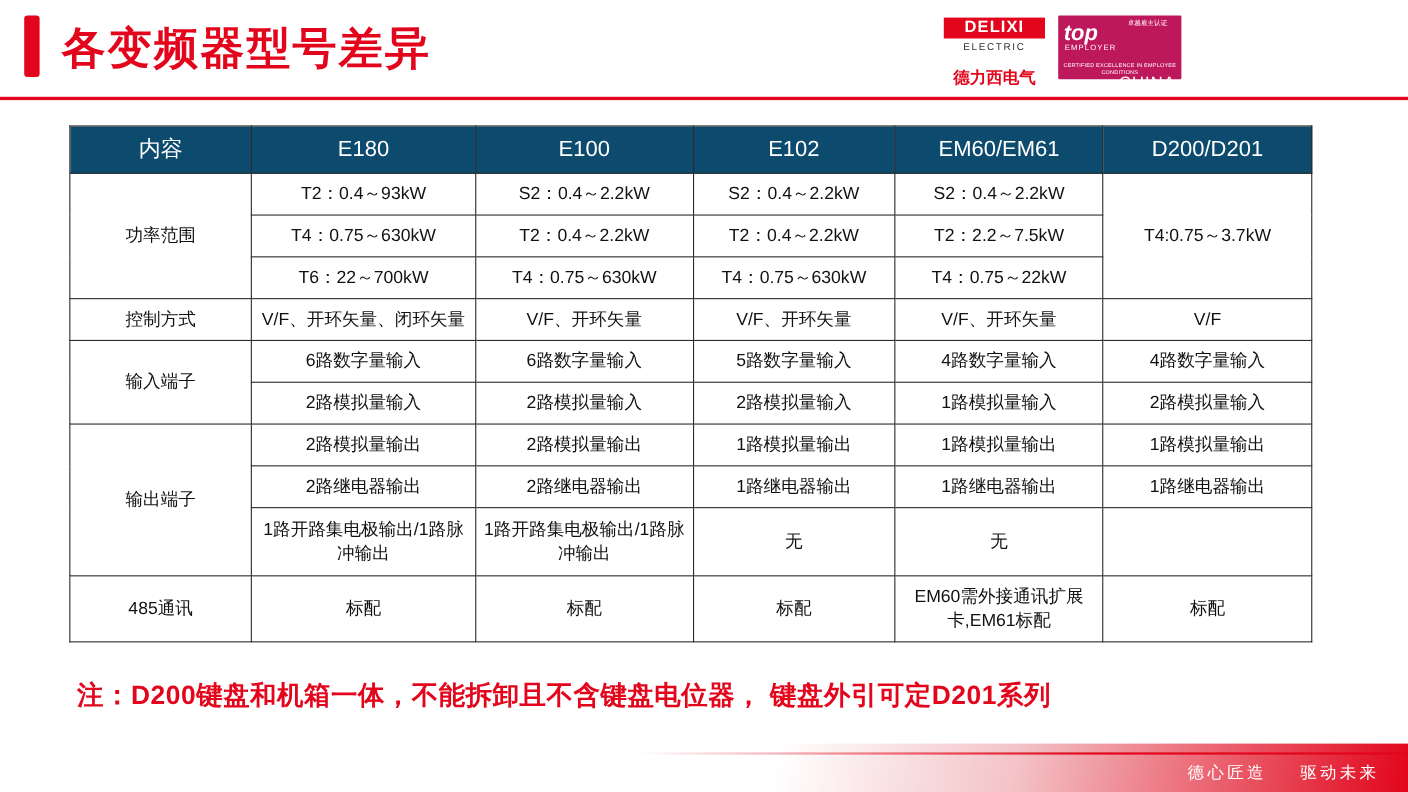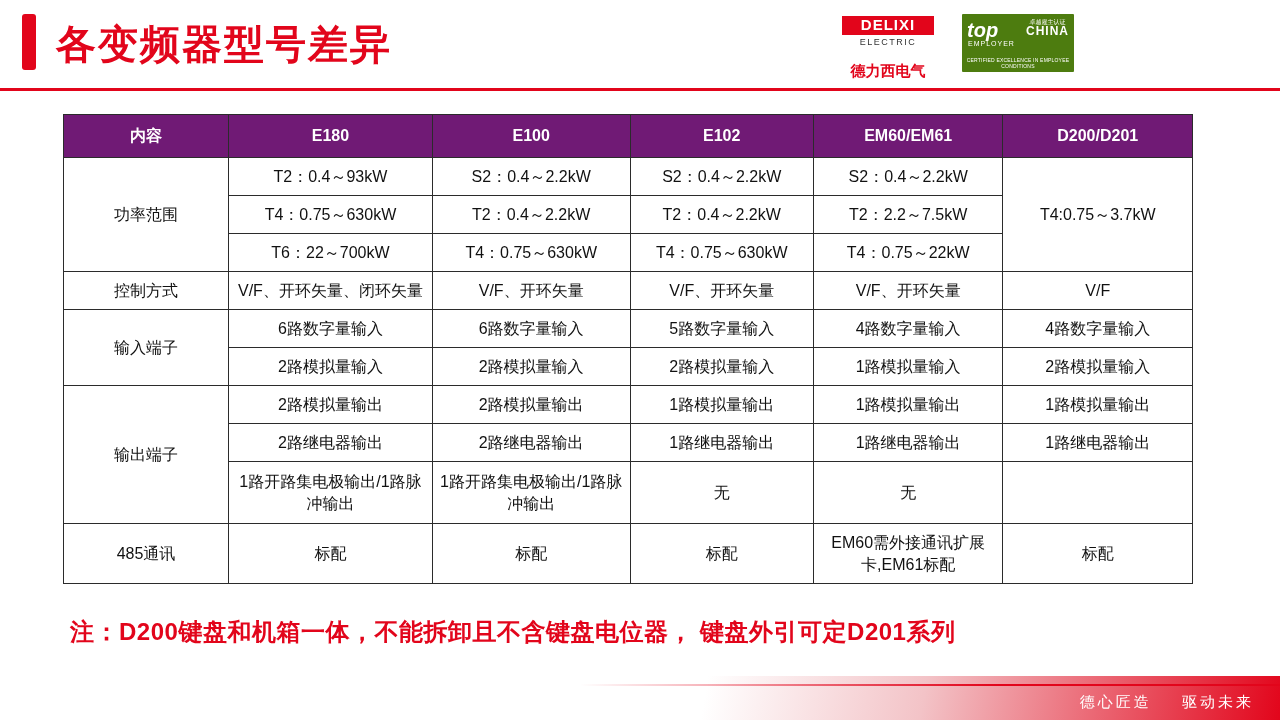--- a/index.html
+++ b/index.html
@@ -51,21 +51,21 @@
     background: #e2051b;
   }
 
   
   .logo-group {
     position: absolute;
     right: 18px;
     top: 14px;
     display: flex;
     align-items: flex-start;
-    gap: 22px;
+    gap: 6px;
   }
   .delixi-logo {
     display: flex;
     flex-direction: column;
     align-items: center;
     width: 104px;
     padding-top: 2px;
   }
   .delixi-main {
     background: #e2051b;
@@ -90,21 +90,21 @@
     font-size: 15px;
     font-weight: bold;
     color: #e2051b;
     letter-spacing: 0px;
     line-height: 18px;
     margin-top: 14px;
   }
   .top-employer {
     width: 112px;
     height: 58px;
-    background: #4d7c0f;
+    background: #be185d;
     color: #ffffff;
     position: relative;
     border-radius: 1px;
   }
   .te-top {
     position: absolute;
     left: 5px;
     top: 6px;
     font-size: 20px;
     font-weight: bold;
@@ -120,21 +120,21 @@
     line-height: 8px;
   }
   .te-china {
     position: absolute;
     right: 5px;
     top: 4px;
     text-align: center;
     line-height: 9px;
   }
   .te-china .cn1 { font-size: 6px; display: block; }
-  .te-china .cn2 { font-size: 12px; font-weight: bold; display: block; letter-spacing: 1px;}
+  .te-china .cn2 { font-size: 15px; font-weight: normal; display: block; letter-spacing: 1px; margin-top: 44px;}
   .te-china .cn3 { font-size: 8px; font-weight: bold; display: block; margin-top: 40px; }
   .te-bottom {
     position: absolute;
     left: 0;
     bottom: 3px;
     width: 112px;
     text-align: center;
     font-size: 5px;
     line-height: 6px;
     letter-spacing: 0.2px;
@@ -155,24 +155,24 @@
   table.spec th, table.spec td {
     border: 1px solid #2b2b2b;
     text-align: center;
     vertical-align: middle;
     font-size: 16px;
     color: #111111;
     padding: 4px 3px;
     line-height: 22px;
   }
   table.spec thead th {
-    background: #701a75;
+    background: #0c4a6e;
     color: #ffffff;
-    font-weight: bold;
-    font-size: 16px;
+    font-weight: normal;
+    font-size: 20px;
     height: 34px;
     padding: 4px 2px;
   }
   td.rowlabel {
     font-size: 17px;
     color: #111111;
   }
   tr.r-h { height: 38px; }
   td.small { font-size: 15px; line-height: 20px; }
 

